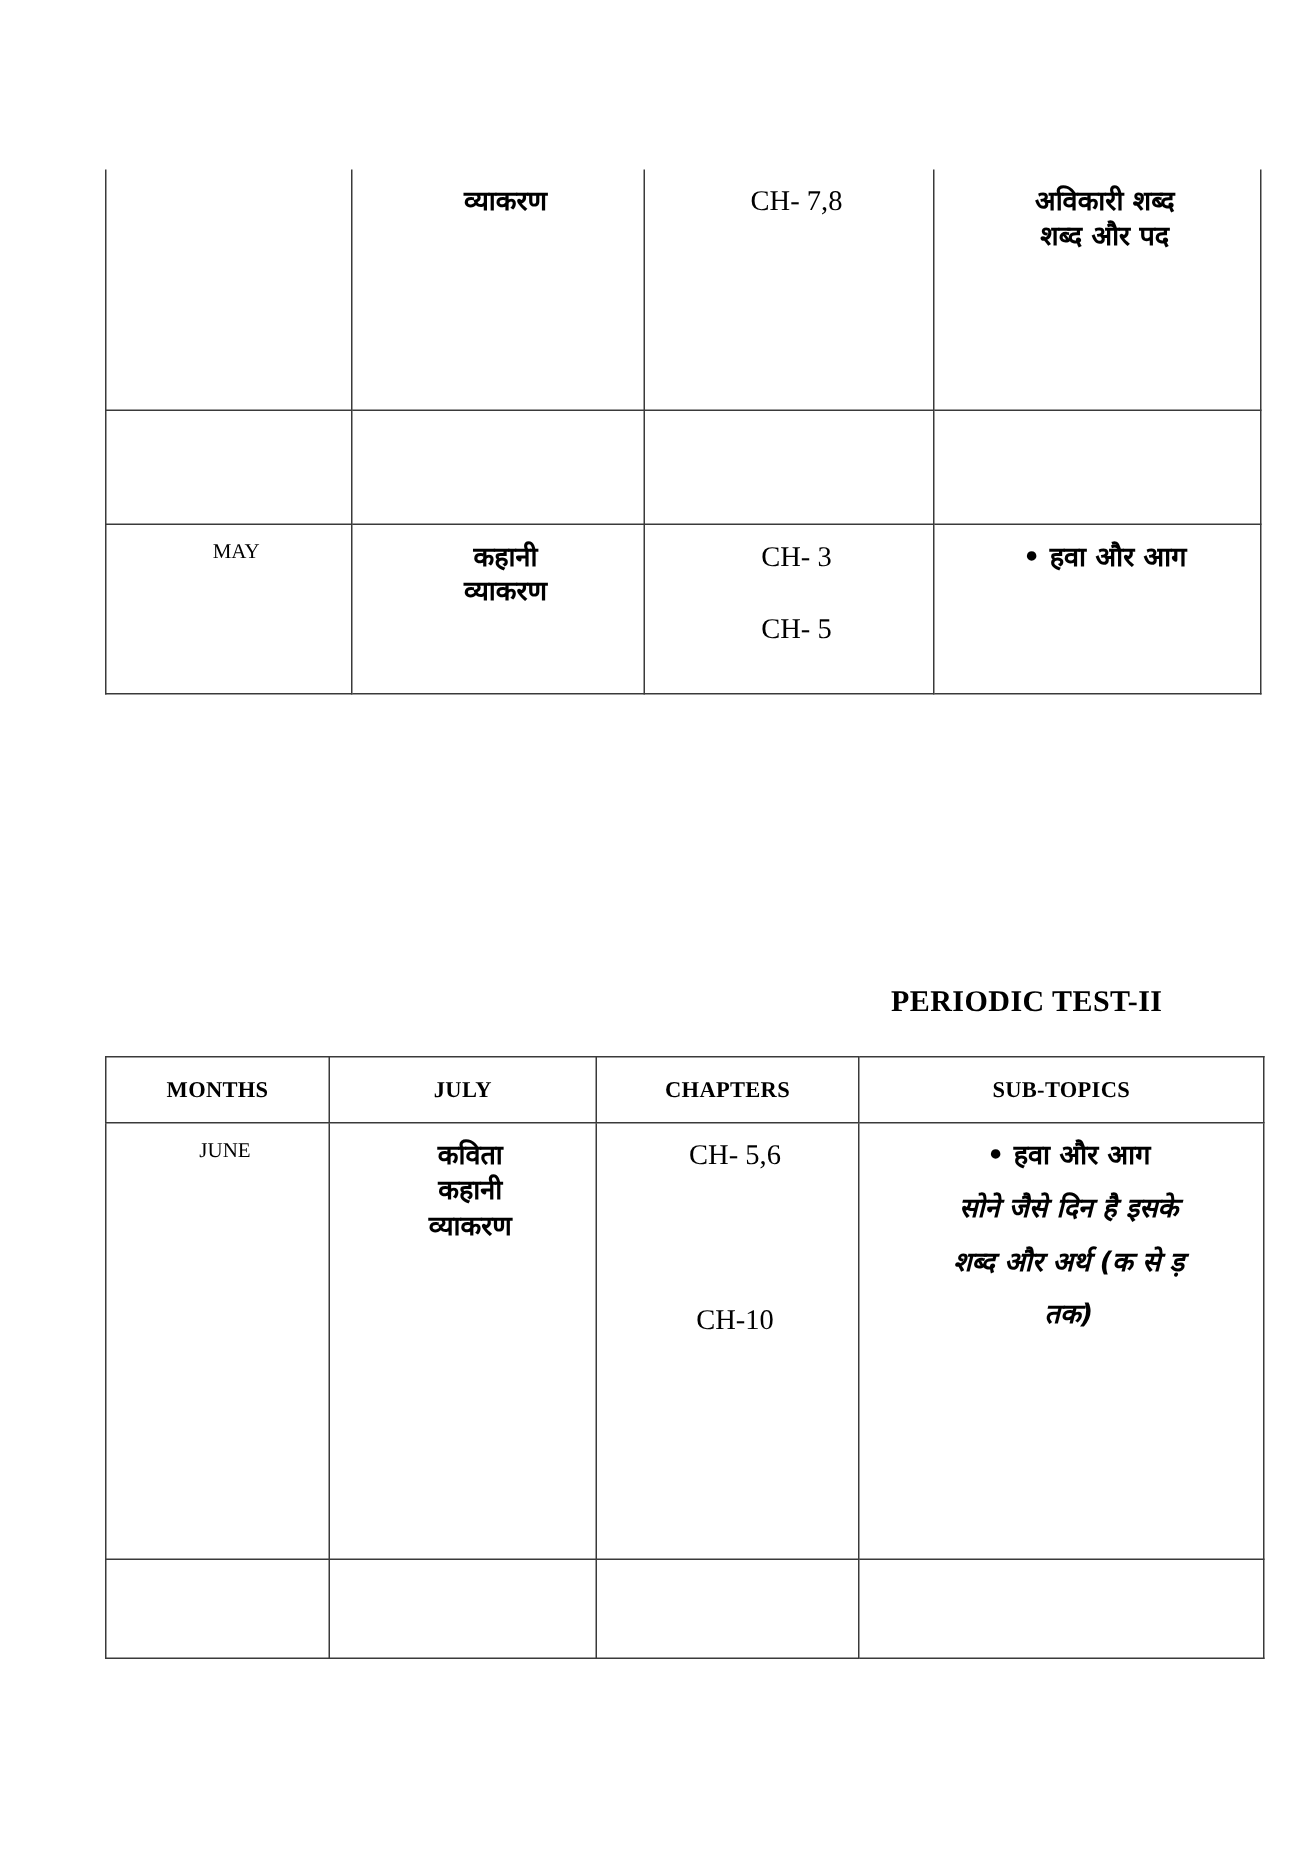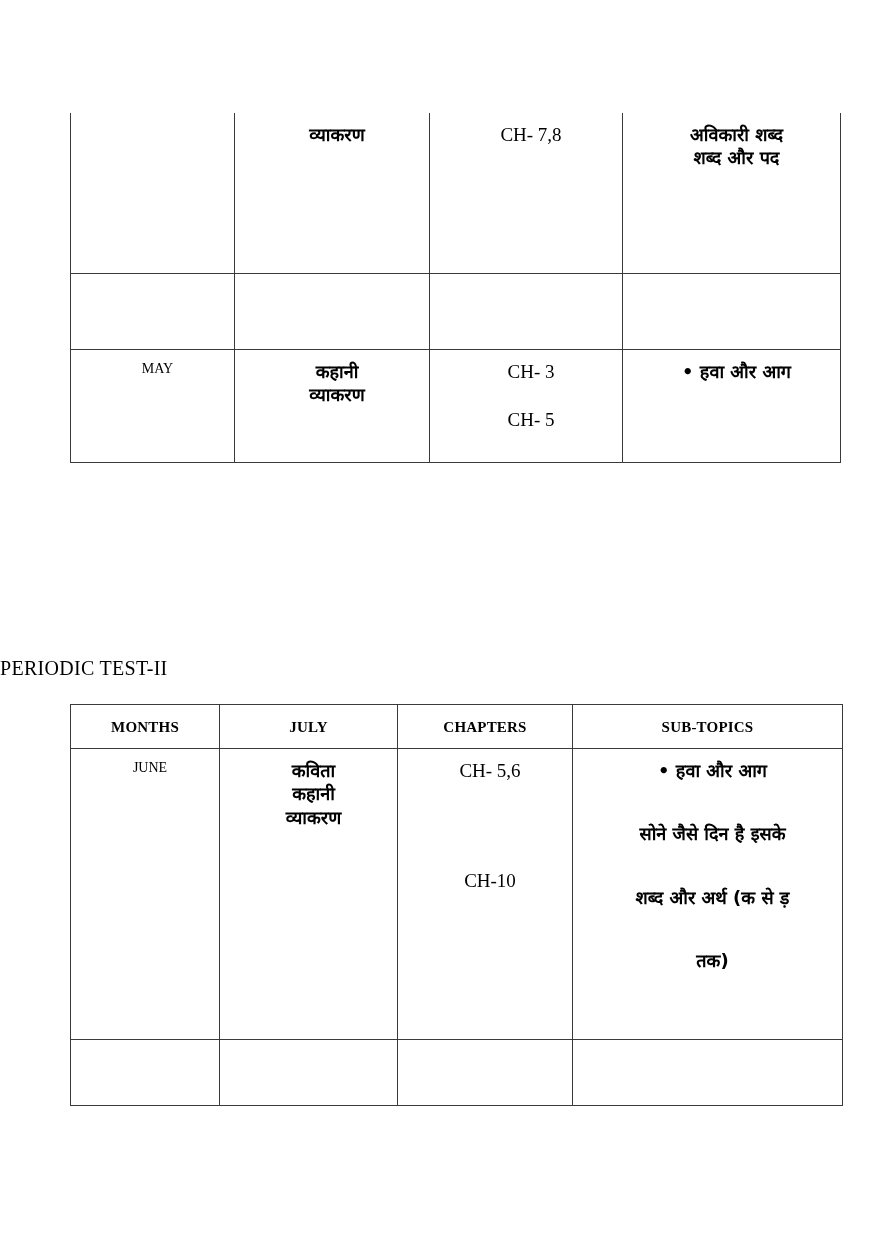--- a/index.html
+++ b/index.html
@@ -86,39 +86,40 @@
     font-size: 18px;
     font-weight: bold;
     line-height: 1.3;
   }
   .hi + .hi {
   }
   .hi.reg {
     font-weight: bold;
   }
   .hi.tight + .hi.tight {
-    margin-top: 40px;
+    margin-top: 12px;
+    font-style: italic;
   }
 
   
   .strut {
     display: block;
     width: 1px;
   }
 
   
   #periodic-test-heading {
     position: absolute;
     left: 0;
     top: 657px;
     width: 775px;
-    text-align: left;
+    text-align: right;
     font-family: "Liberation Serif", "DejaVu Serif", serif;
     font-size: 20px;
-    font-weight: normal;
+    font-weight: bold;
     letter-spacing: 0.3px;
   }
 
   
   #table-periodic thead th {
     text-align: center;
     font-family: "Liberation Serif", "DejaVu Serif", serif;
     font-size: 15px;
     font-weight: bold;
     letter-spacing: 0.2px;

